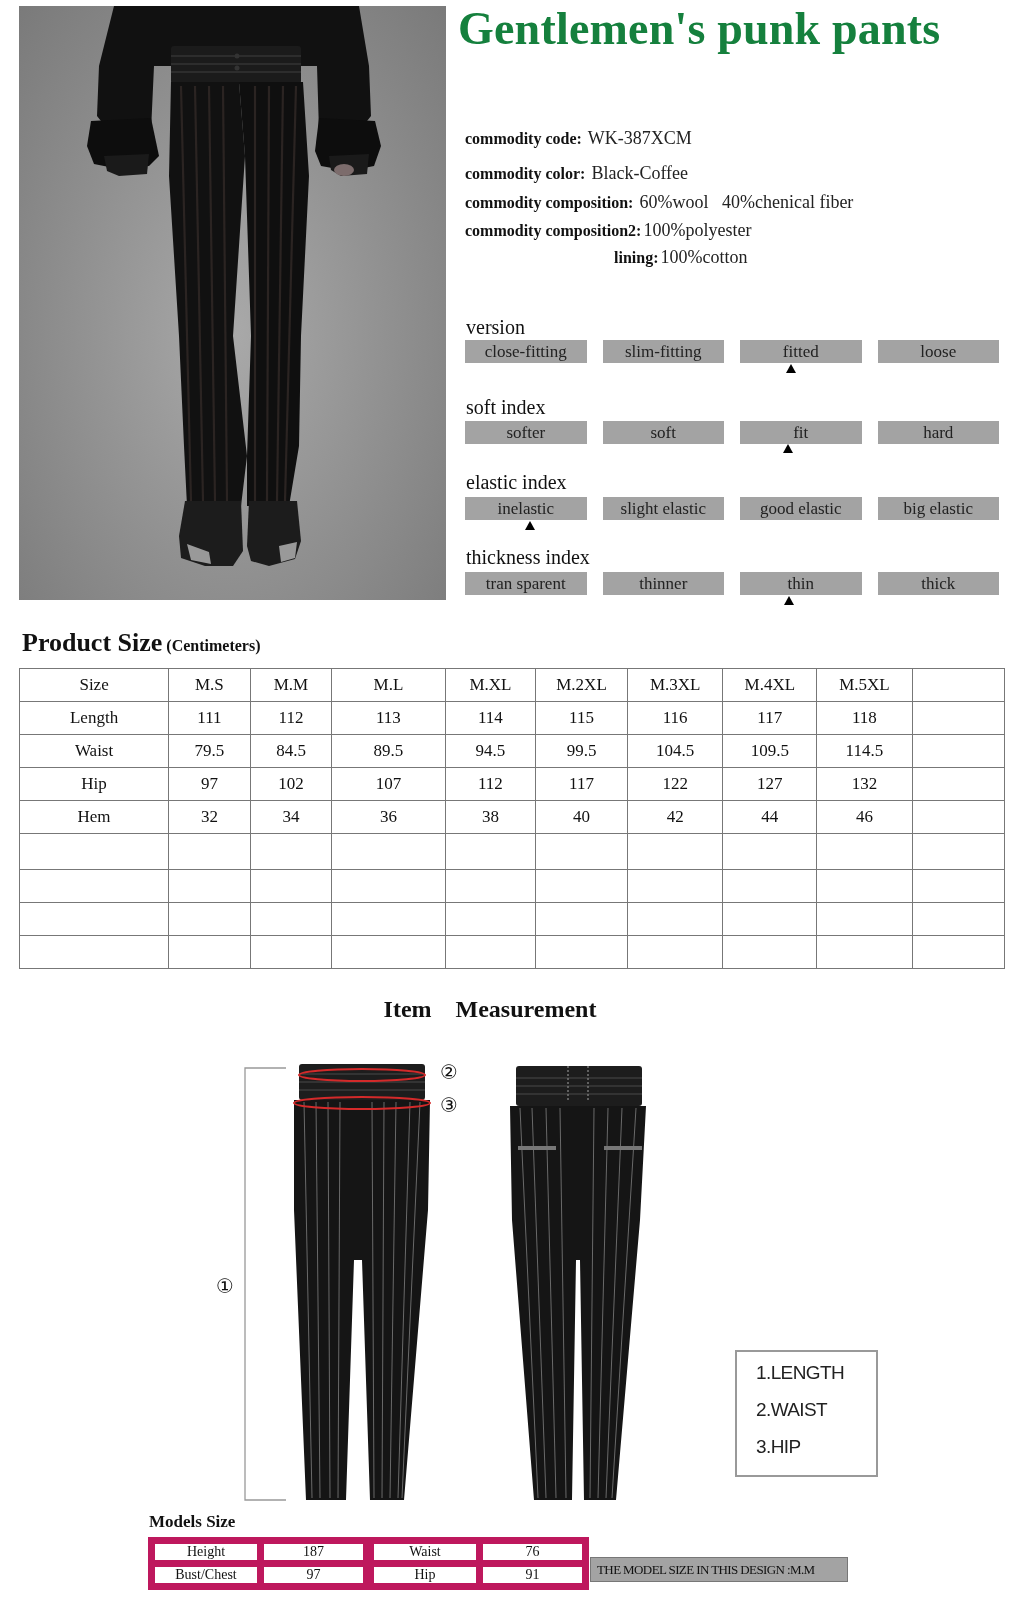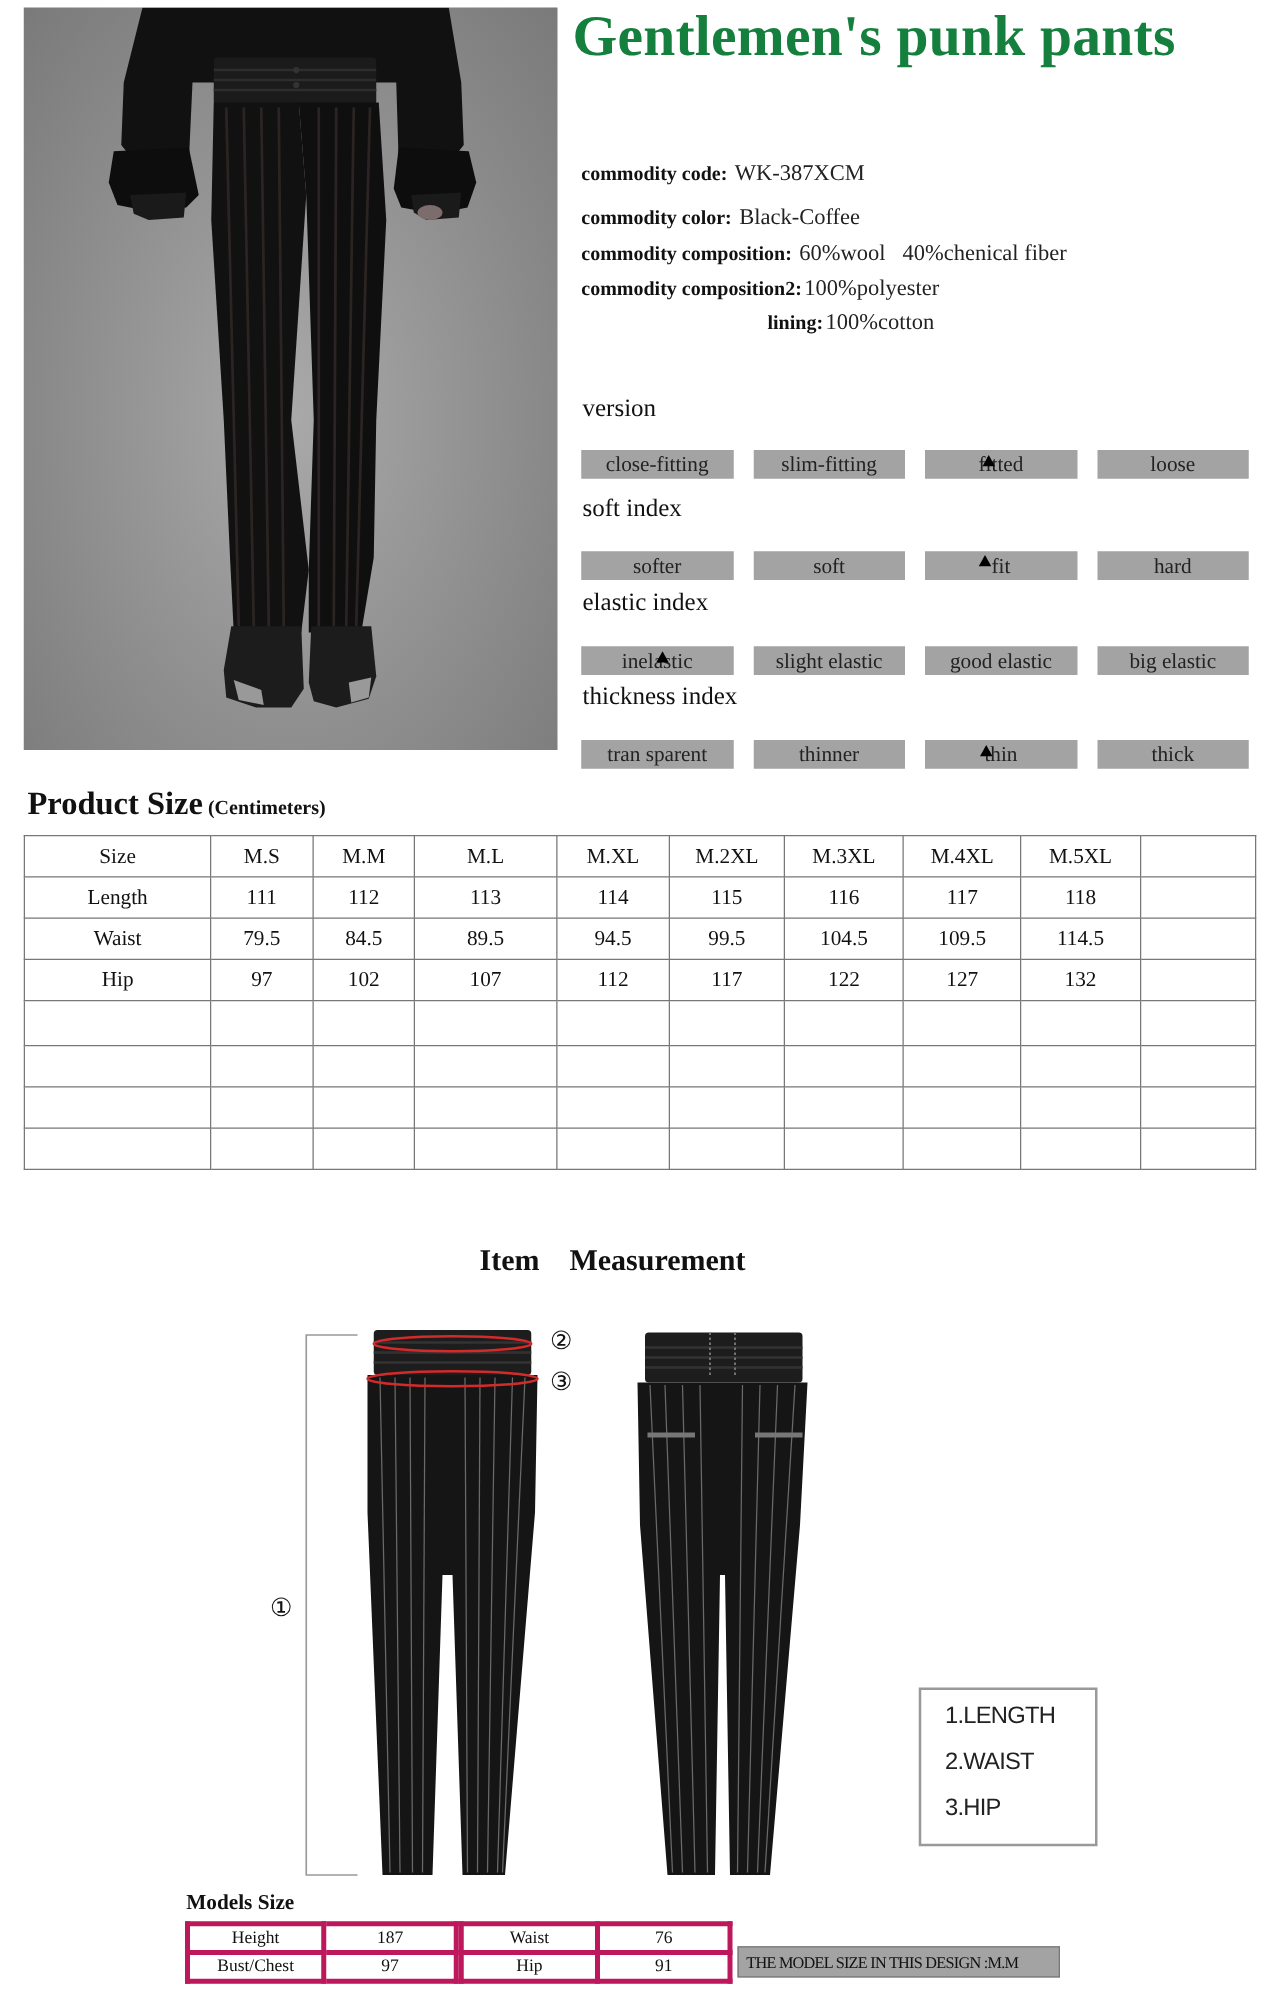--- a/index.html
+++ b/index.html
@@ -20,21 +20,21 @@
     font-family: "Liberation Serif", serif; font-size: 46px; color: #15803d; letter-spacing: 0.2px;
   }
   .spec { position: absolute; left: 465px; font-size: 17px; white-space: nowrap; }
   .spec .k { font-family: "Liberation Serif", serif; font-weight: bold; font-size: 16px; }
   .spec .v { font-family: "Liberation Serif", serif; font-size: 18px; color: #222; margin-left: 6px; }
 
   
   .scale-label {
     position: absolute; left: 466px; font-family: "Liberation Serif", serif; font-size: 20px; color: #111;
   }
-  .scale-row { position: absolute; left: 465px; width: 534px; height: 23px; display: flex; gap: 16px; margin-top: 20px; }
+  .scale-row { position: absolute; left: 465px; width: 534px; height: 23px; display: flex; gap: 16px; }
   .scale-cell {
     flex: 1; background: #a3a3a3; text-align: center; font-family: "Liberation Serif", serif;
     font-size: 17px; line-height: 23px; color: #222;
   }
   .marker {
     position: absolute; width: 0; height: 0;
     border-left: 5px solid transparent; border-right: 5px solid transparent; border-bottom: 9px solid #000;
   }
 
   
@@ -60,21 +60,21 @@
     font-family: "Liberation Sans", sans-serif; font-size: 19px; color: #222;
   }
   .legend-box div { height: 37px; letter-spacing: -0.6px; }
 
   
   .ms-title { position: absolute; left: 149px; top: 1512px; font-family: "Liberation Serif", serif; font-weight: bold; font-size: 17px; }
   table.ms {
     position: absolute; top: 1537px; border-collapse: collapse;
     font-family: "Liberation Serif", serif; font-size: 14px;
   }
-  table.ms td { border: 4px solid #be185d; text-align: center; height: 23px; }
+  table.ms td { border: 7px solid #be185d; text-align: center; height: 23px; }
   .model-note {
     position: absolute; left: 590px; top: 1557px; width: 258px; height: 25px;
     background: #a3a3a3; border: 1px solid #777; font-family: "Liberation Serif", serif;
     font-size: 13px; line-height: 24px; padding-left: 6px; letter-spacing: -0.6px; color: #111;
   }
 </style>
 </head>
 <body>
 
 <div class="photo" title="Model wearing black striped high-waist pants with ruffled velvet shirt">
@@ -229,20 +229,32 @@
     <td>97</td>
     <td>102</td>
     <td>107</td>
     <td>112</td>
     <td>117</td>
     <td>122</td>
     <td>127</td>
     <td>132</td>
     <td></td>
   </tr>
+  <tr>
+    <td>Hem</td>
+    <td>32</td>
+    <td>34</td>
+    <td>36</td>
+    <td>38</td>
+    <td>40</td>
+    <td>42</td>
+    <td>44</td>
+    <td>46</td>
+    <td></td>
+  </tr>
   <tr class="empty" style="height:36px">
         <td></td>
         <td></td>
         <td></td>
         <td></td>
         <td></td>
         <td></td>
         <td></td>
         <td></td>
         <td></td>

